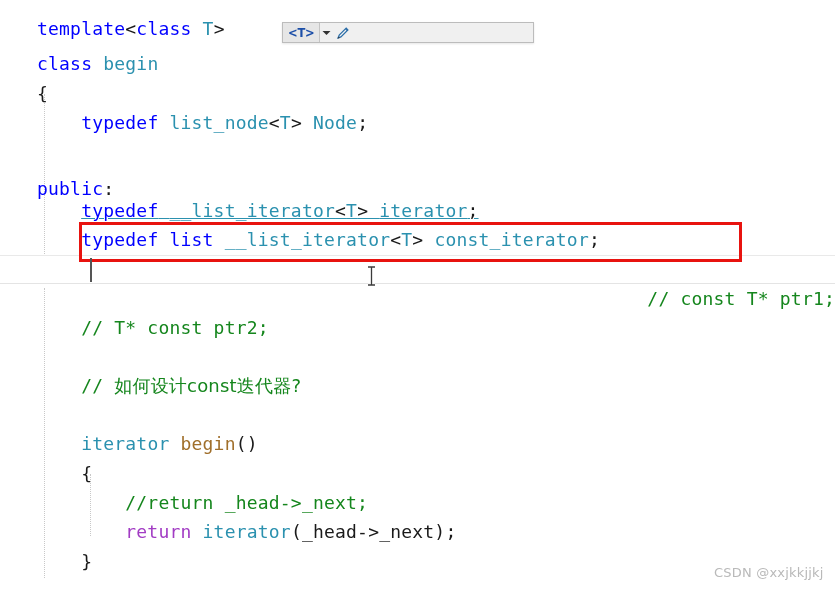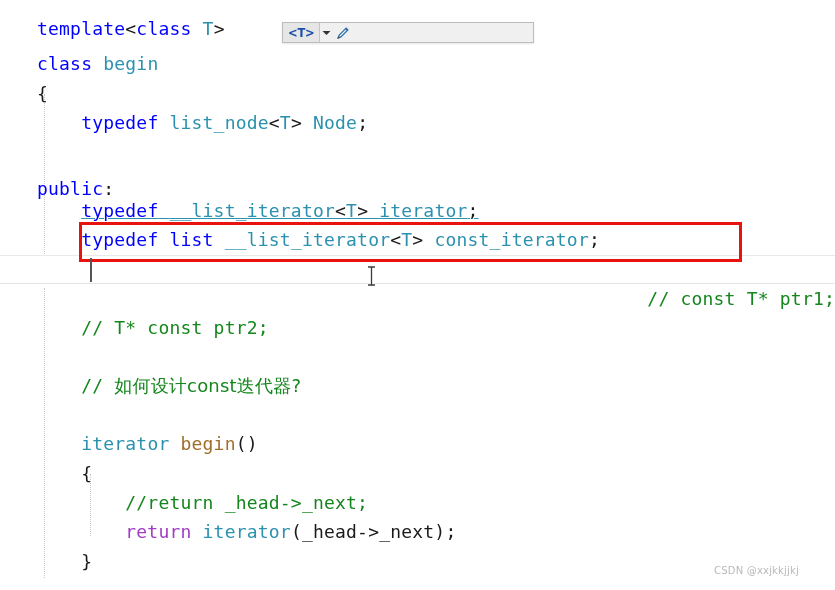--- a/index.html
+++ b/index.html
@@ -149,21 +149,21 @@
     position: absolute;
     width: 11px;
     height: 20px;
   }
   .ibeam svg { display: block; }
 
   
   .watermark {
     position: absolute;
     font-family: "DejaVu Sans", "Liberation Sans", sans-serif;
-    font-size: 10px;
+    font-size: 13px;
     color: #b9b9b9;
     white-space: nowrap;
     letter-spacing: 0.2px;
   }
 </style>
 </head>
 <body>
 
 <div id="editor">
 

